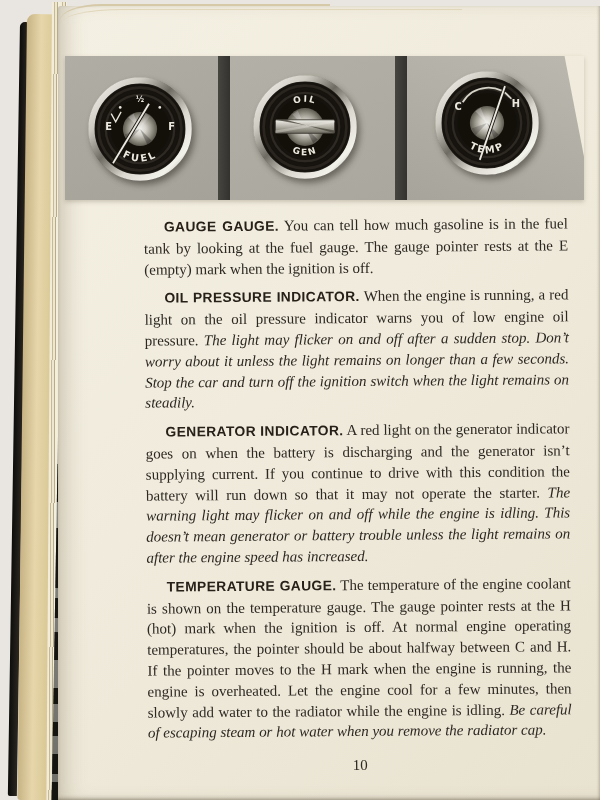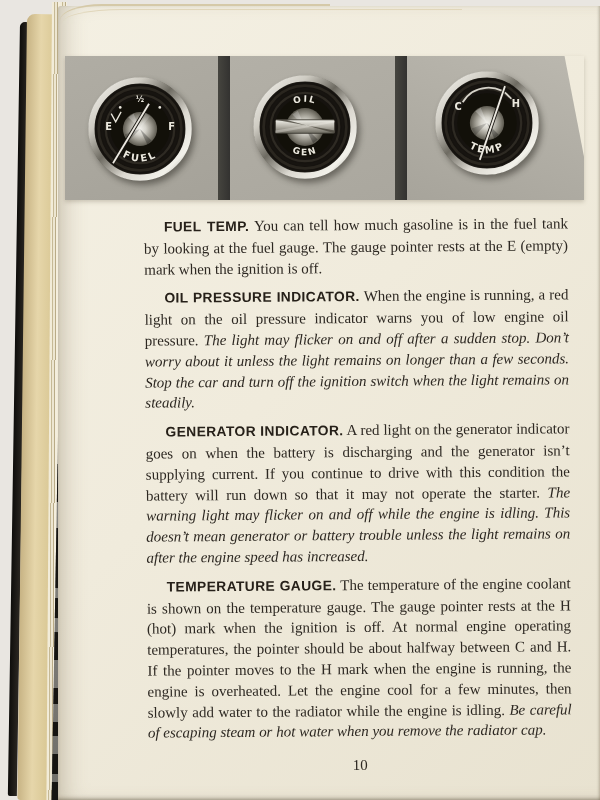--- a/index.html
+++ b/index.html
@@ -235,21 +235,21 @@
         <path id="arcB3" d="M 30 78 A 37 37 0 0 0 90 78" fill="none"></path>
         <text class="glabel" font-size="11" letter-spacing="2">
           <textPath href="#arcB3" startOffset="50%" text-anchor="middle">TEMP</textPath>
         </text>
       </svg>
     </div>
   </div>
 
   <div class="content">
     <p class="sec">
-      <span class="h">FUEL TEMP.</span>
+      <span class="h">GAUGE GAUGE.</span>
       <span>You can tell how much gasoline is in the fuel tank by looking at the fuel gauge. The gauge pointer rests at the E (empty) mark when the ignition is off.</span>
       <span class="it"></span>
     </p>
     <p class="sec">
       <span class="h">OIL PRESSURE INDICATOR.</span>
       <span>When the engine is running, a red light on the oil pressure indicator warns you of low engine oil pressure.</span>
       <span class="it">The light may flicker on and off after a sudden stop. Don’t worry about it unless the light remains on longer than a few seconds. Stop the car and turn off the ignition switch when the light remains on steadily.</span>
     </p>
     <p class="sec">
       <span class="h">GENERATOR INDICATOR.</span>

